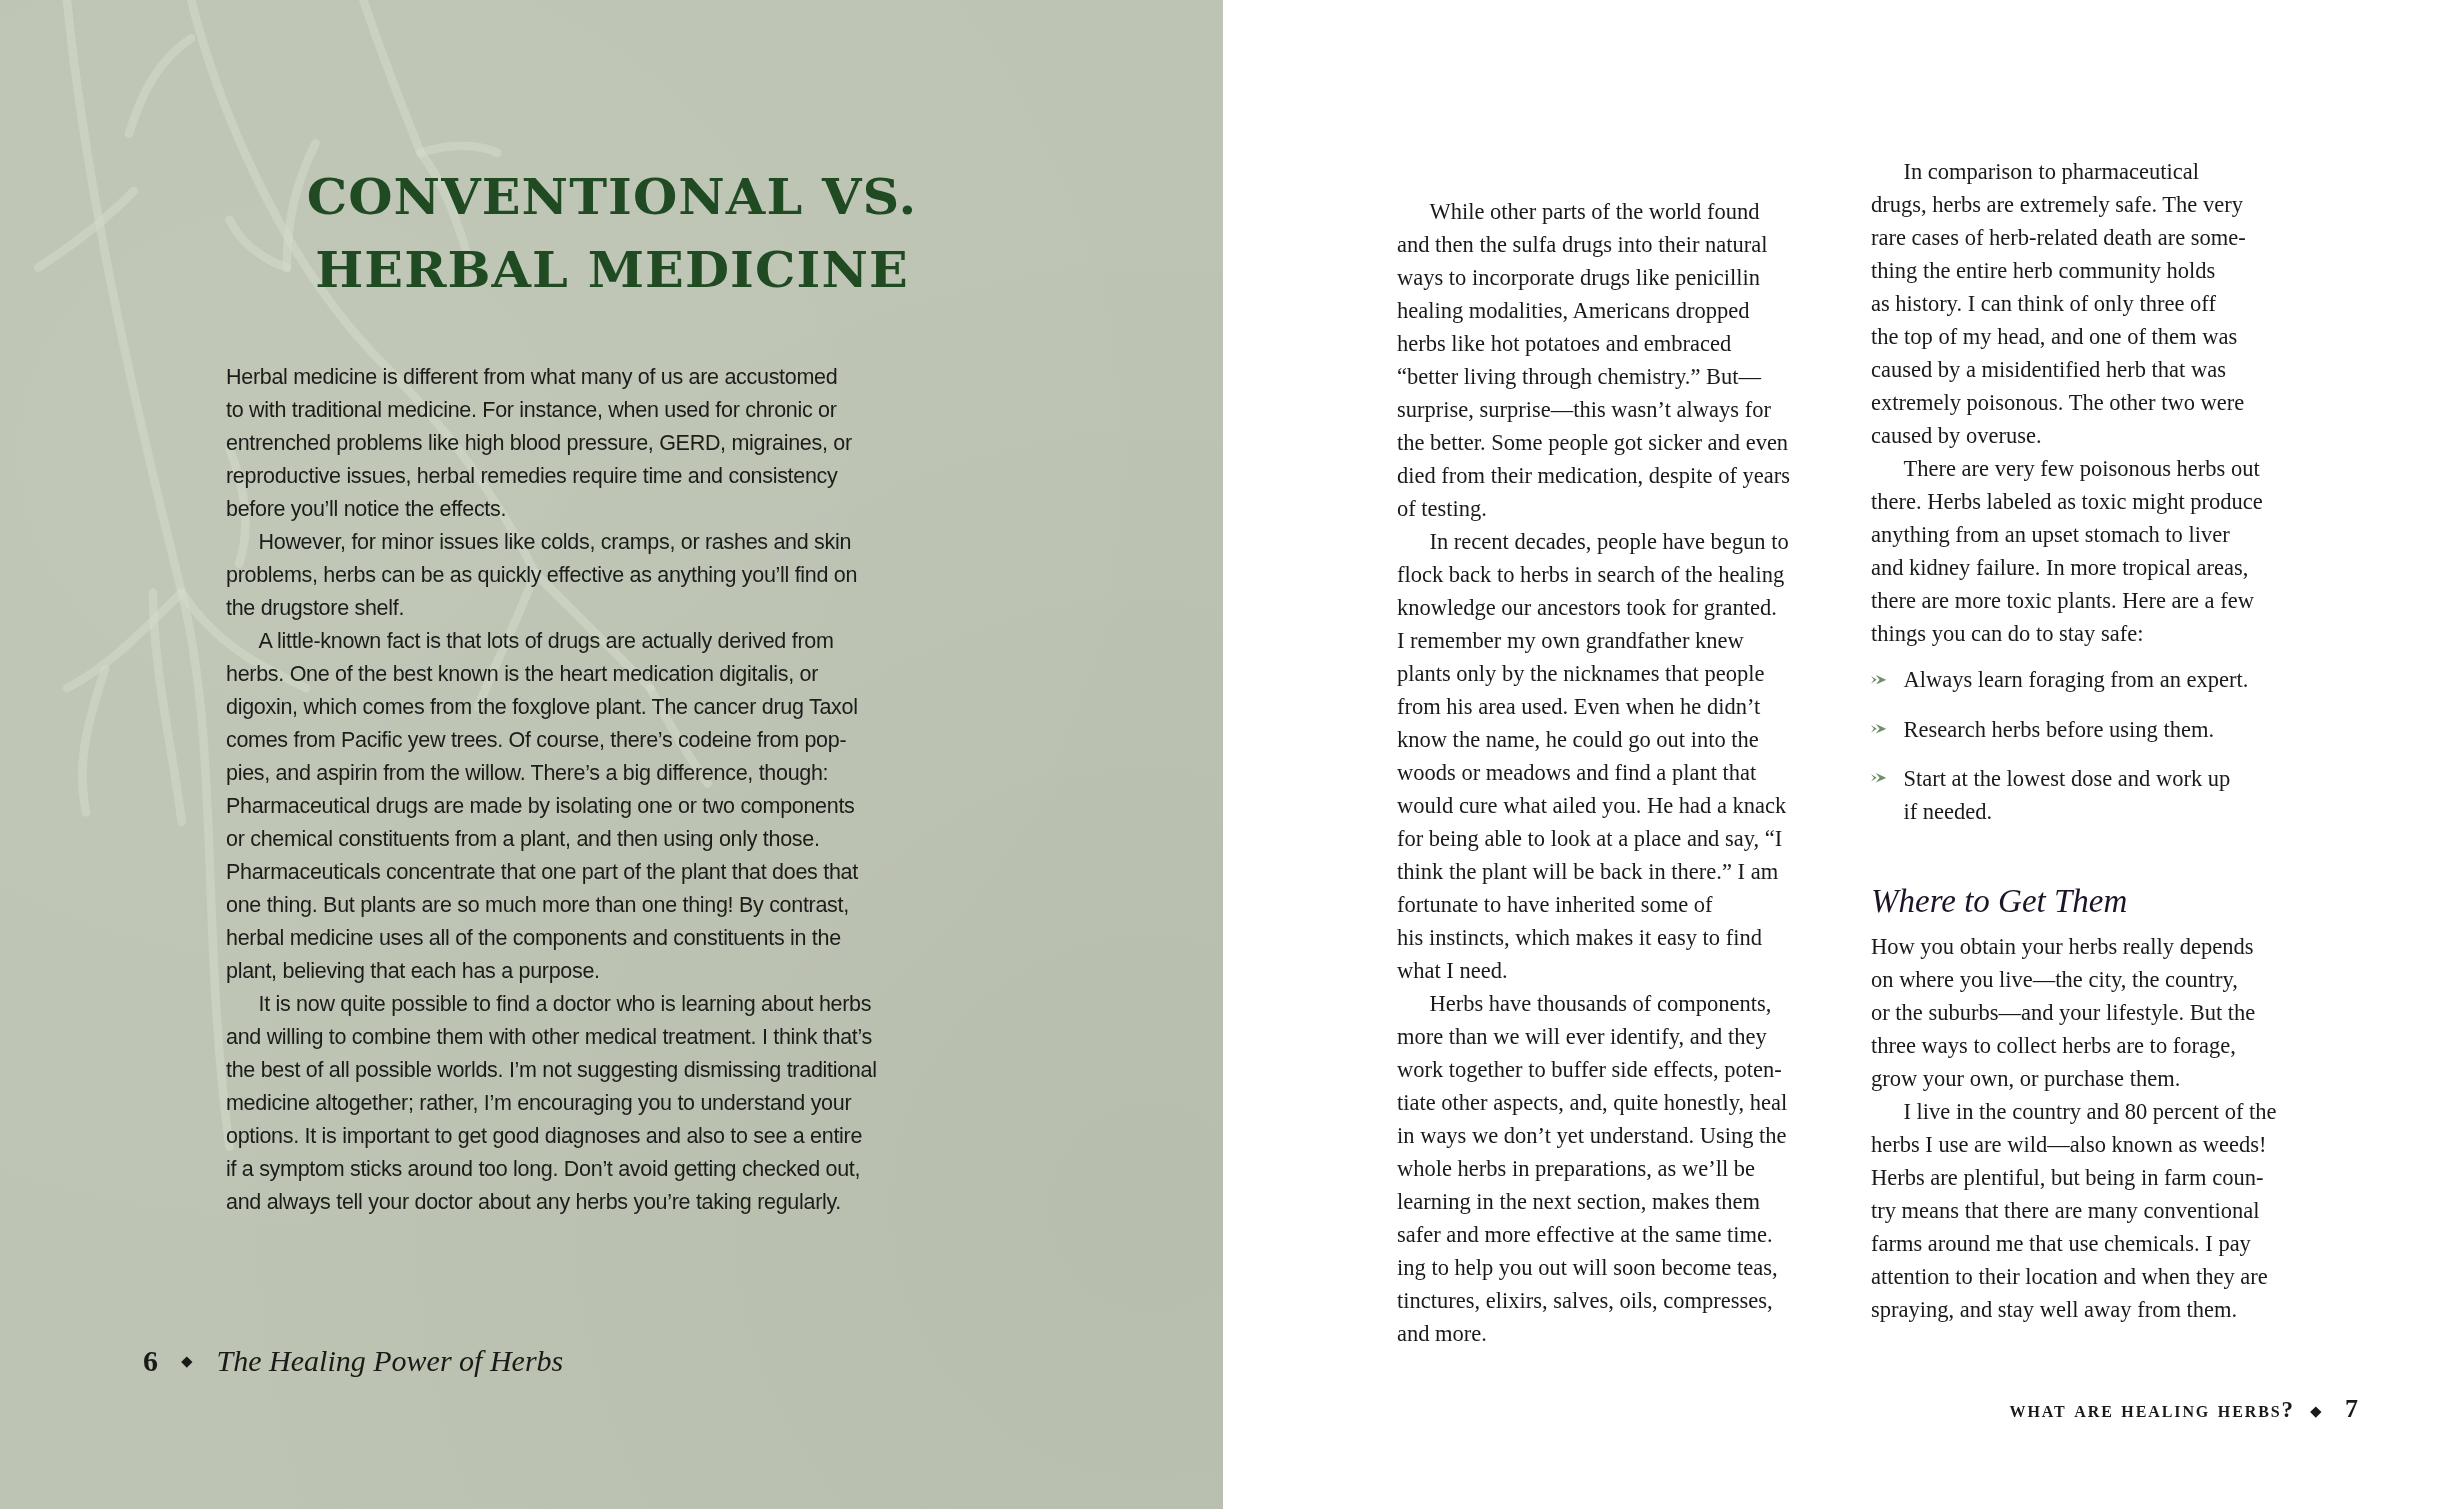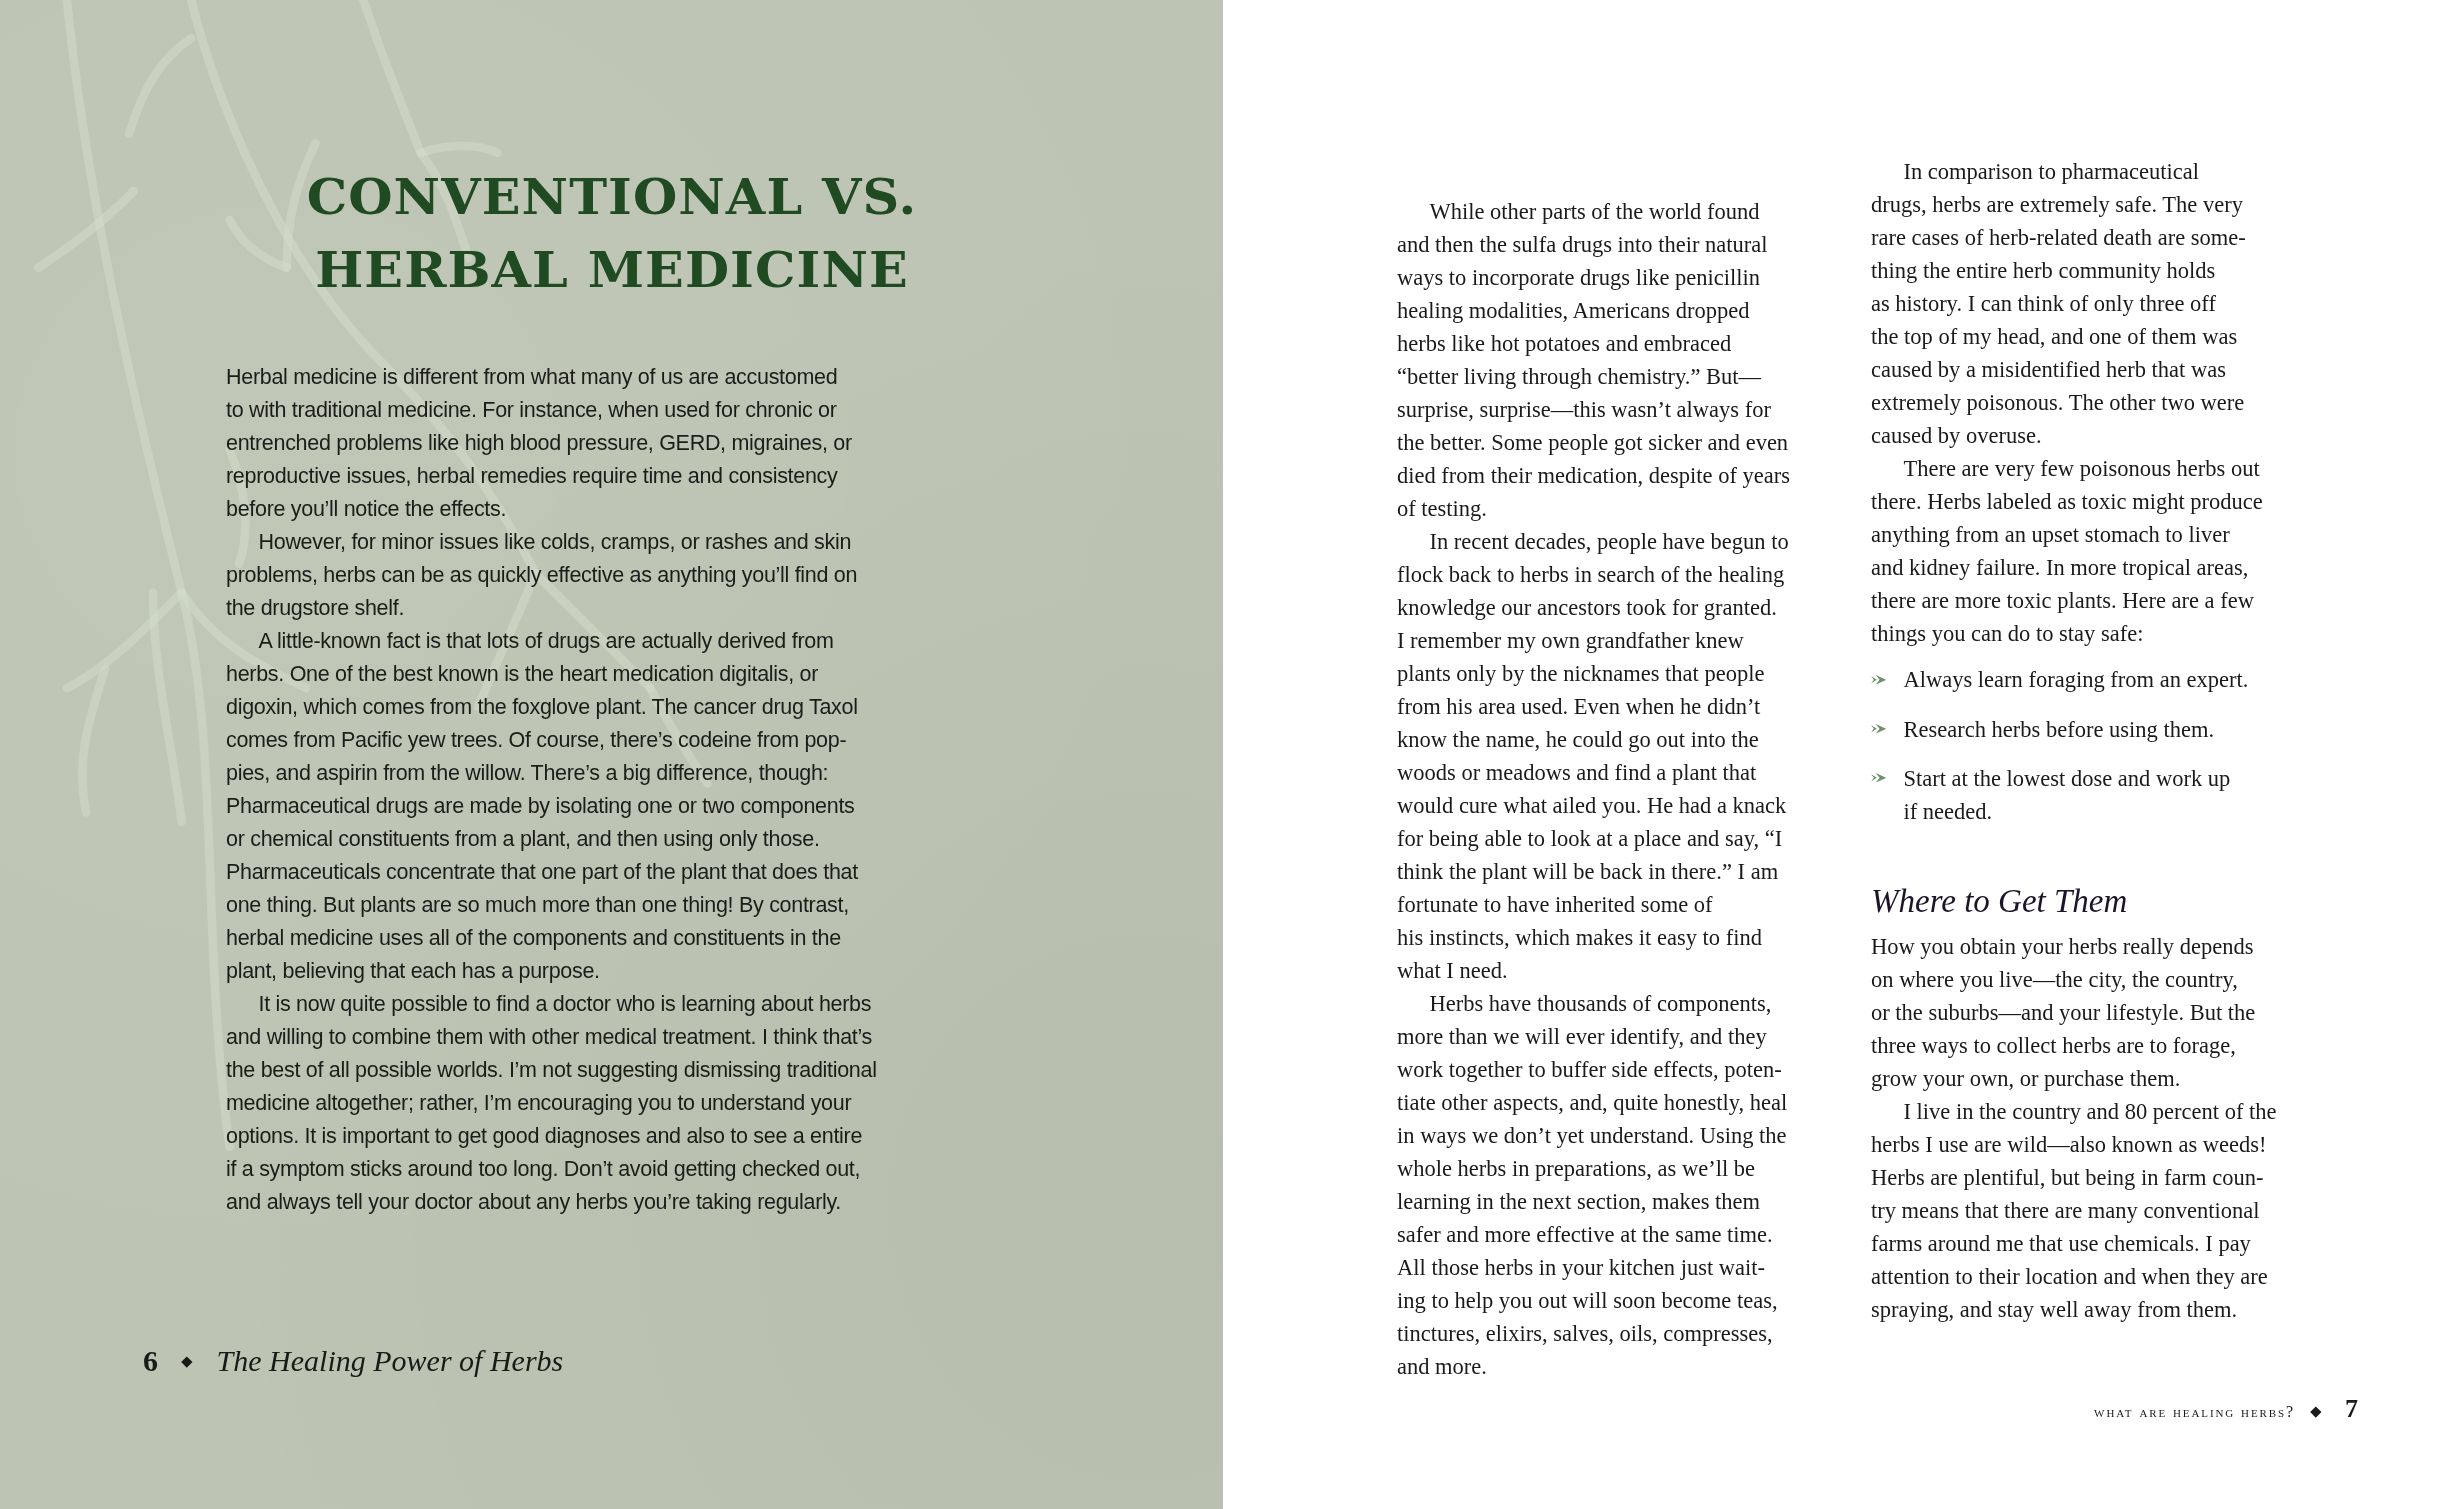--- a/index.html
+++ b/index.html
@@ -65,21 +65,21 @@
   .subhead {
     font-family: "Liberation Serif", serif; font-style: italic;
     font-size: 33px; line-height: 38px; color: #1e1428;
     margin: 54px 0 9.6px 0;
   }
   .footer-right {
     position: absolute; right: 89px; top: 1394px;
     font-family: "Liberation Serif", serif; color: #1a1a18; white-space: nowrap;
   }
   .footer-right .runhead {
-    font-size: 16px; font-weight: normal; letter-spacing: 1.9px; font-variant: small-caps;
+    font-size: 23px; font-weight: bold; letter-spacing: 1.9px; font-variant: small-caps;
     text-transform: lowercase;
   }
   .footer-right .pnum { font-size: 26px; font-weight: bold; }
   .footer-right .diamond { margin: 0 21px 3.8px 13.4px; }
 </style>
 </head>
 <body>
 
 <div class="page-left">
   <svg class="botanical" viewBox="0 0 1279 1579" preserveAspectRatio="none">
@@ -186,21 +186,20 @@
     </div>
     <div>
       <span class="line indent">Herbs have thousands of components,</span>
       <span class="line">more than we will ever identify, and they</span>
       <span class="line">work together to buffer side effects, poten-</span>
       <span class="line">tiate other aspects, and, quite honestly, heal</span>
       <span class="line">in ways we don’t yet understand. Using the</span>
       <span class="line">whole herbs in preparations, as we’ll be</span>
       <span class="line">learning in the next section, makes them</span>
       <span class="line">safer and more effective at the same time.</span>
-      <span class="line">All those herbs in your kitchen just wait-</span>
       <span class="line">ing to help you out will soon become teas,</span>
       <span class="line">tinctures, elixirs, salves, oils, compresses,</span>
       <span class="line">and more.</span>
     </div>
   </div>
 
 <div class="col col2">
   <div id="col2-before">
       <div>
         <span class="line indent">In comparison to pharmaceutical</span>

